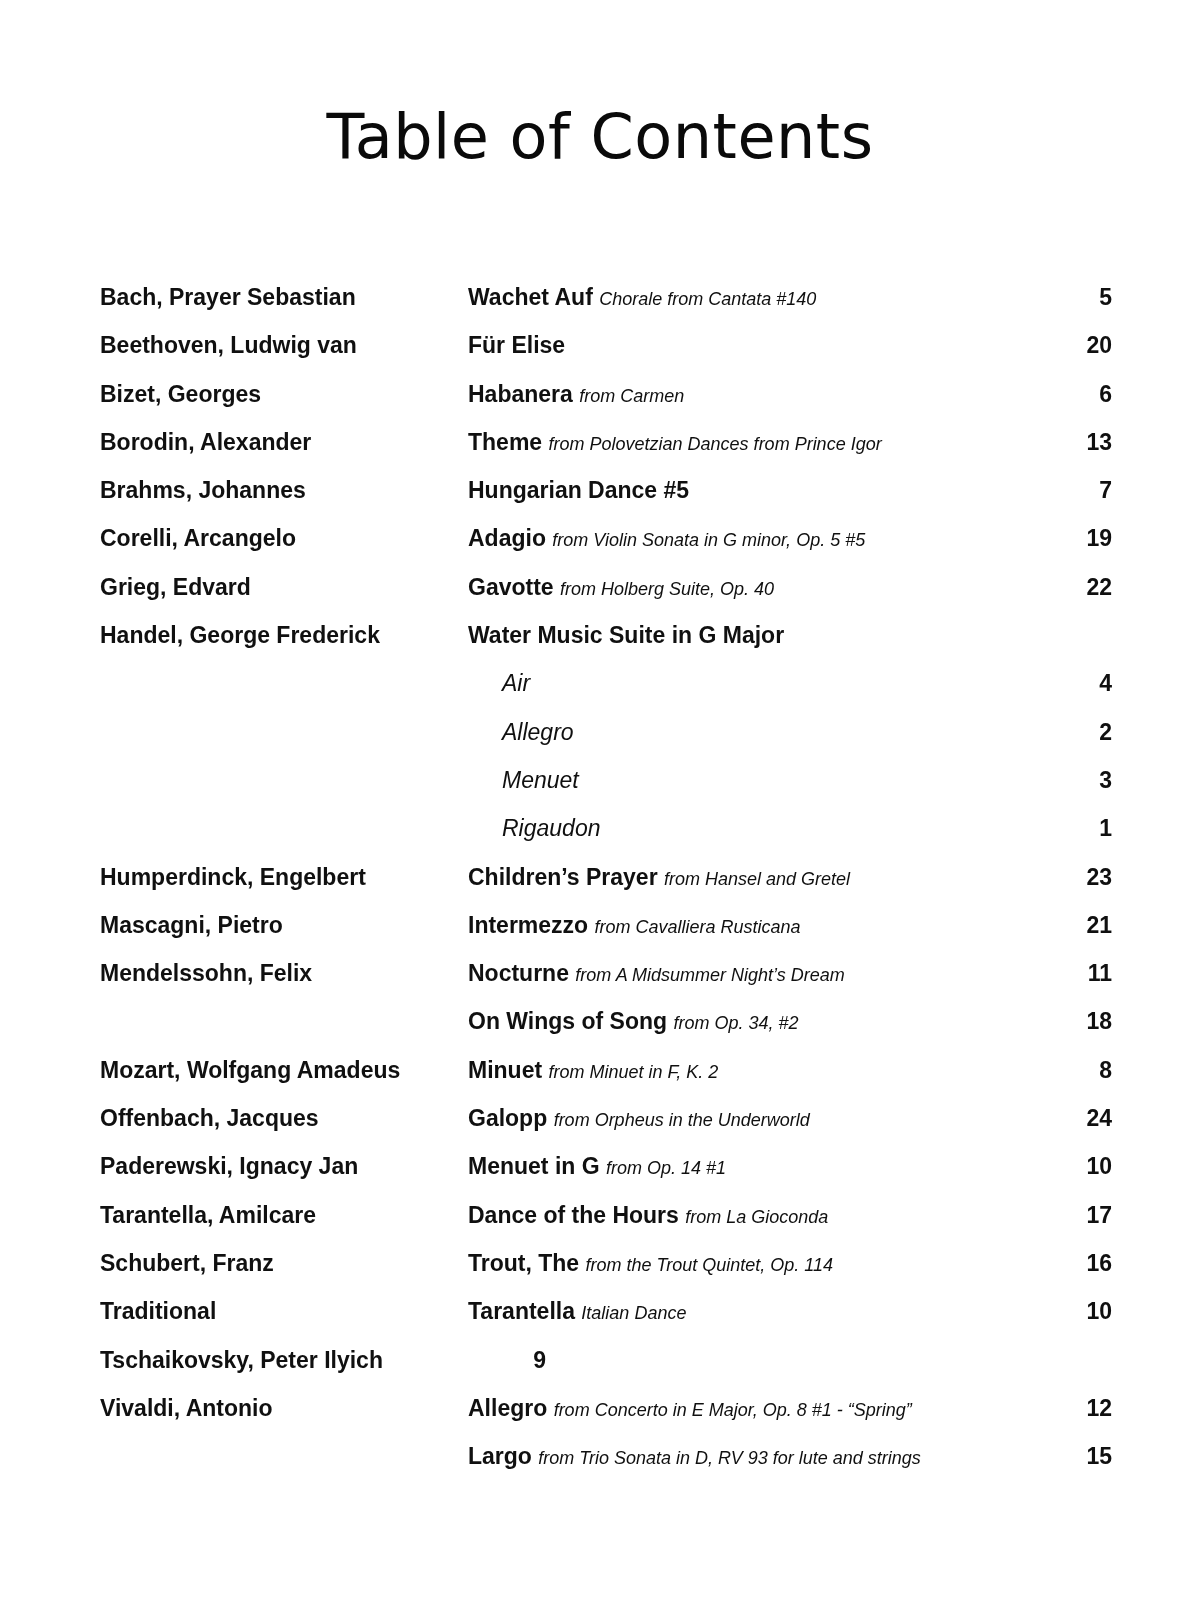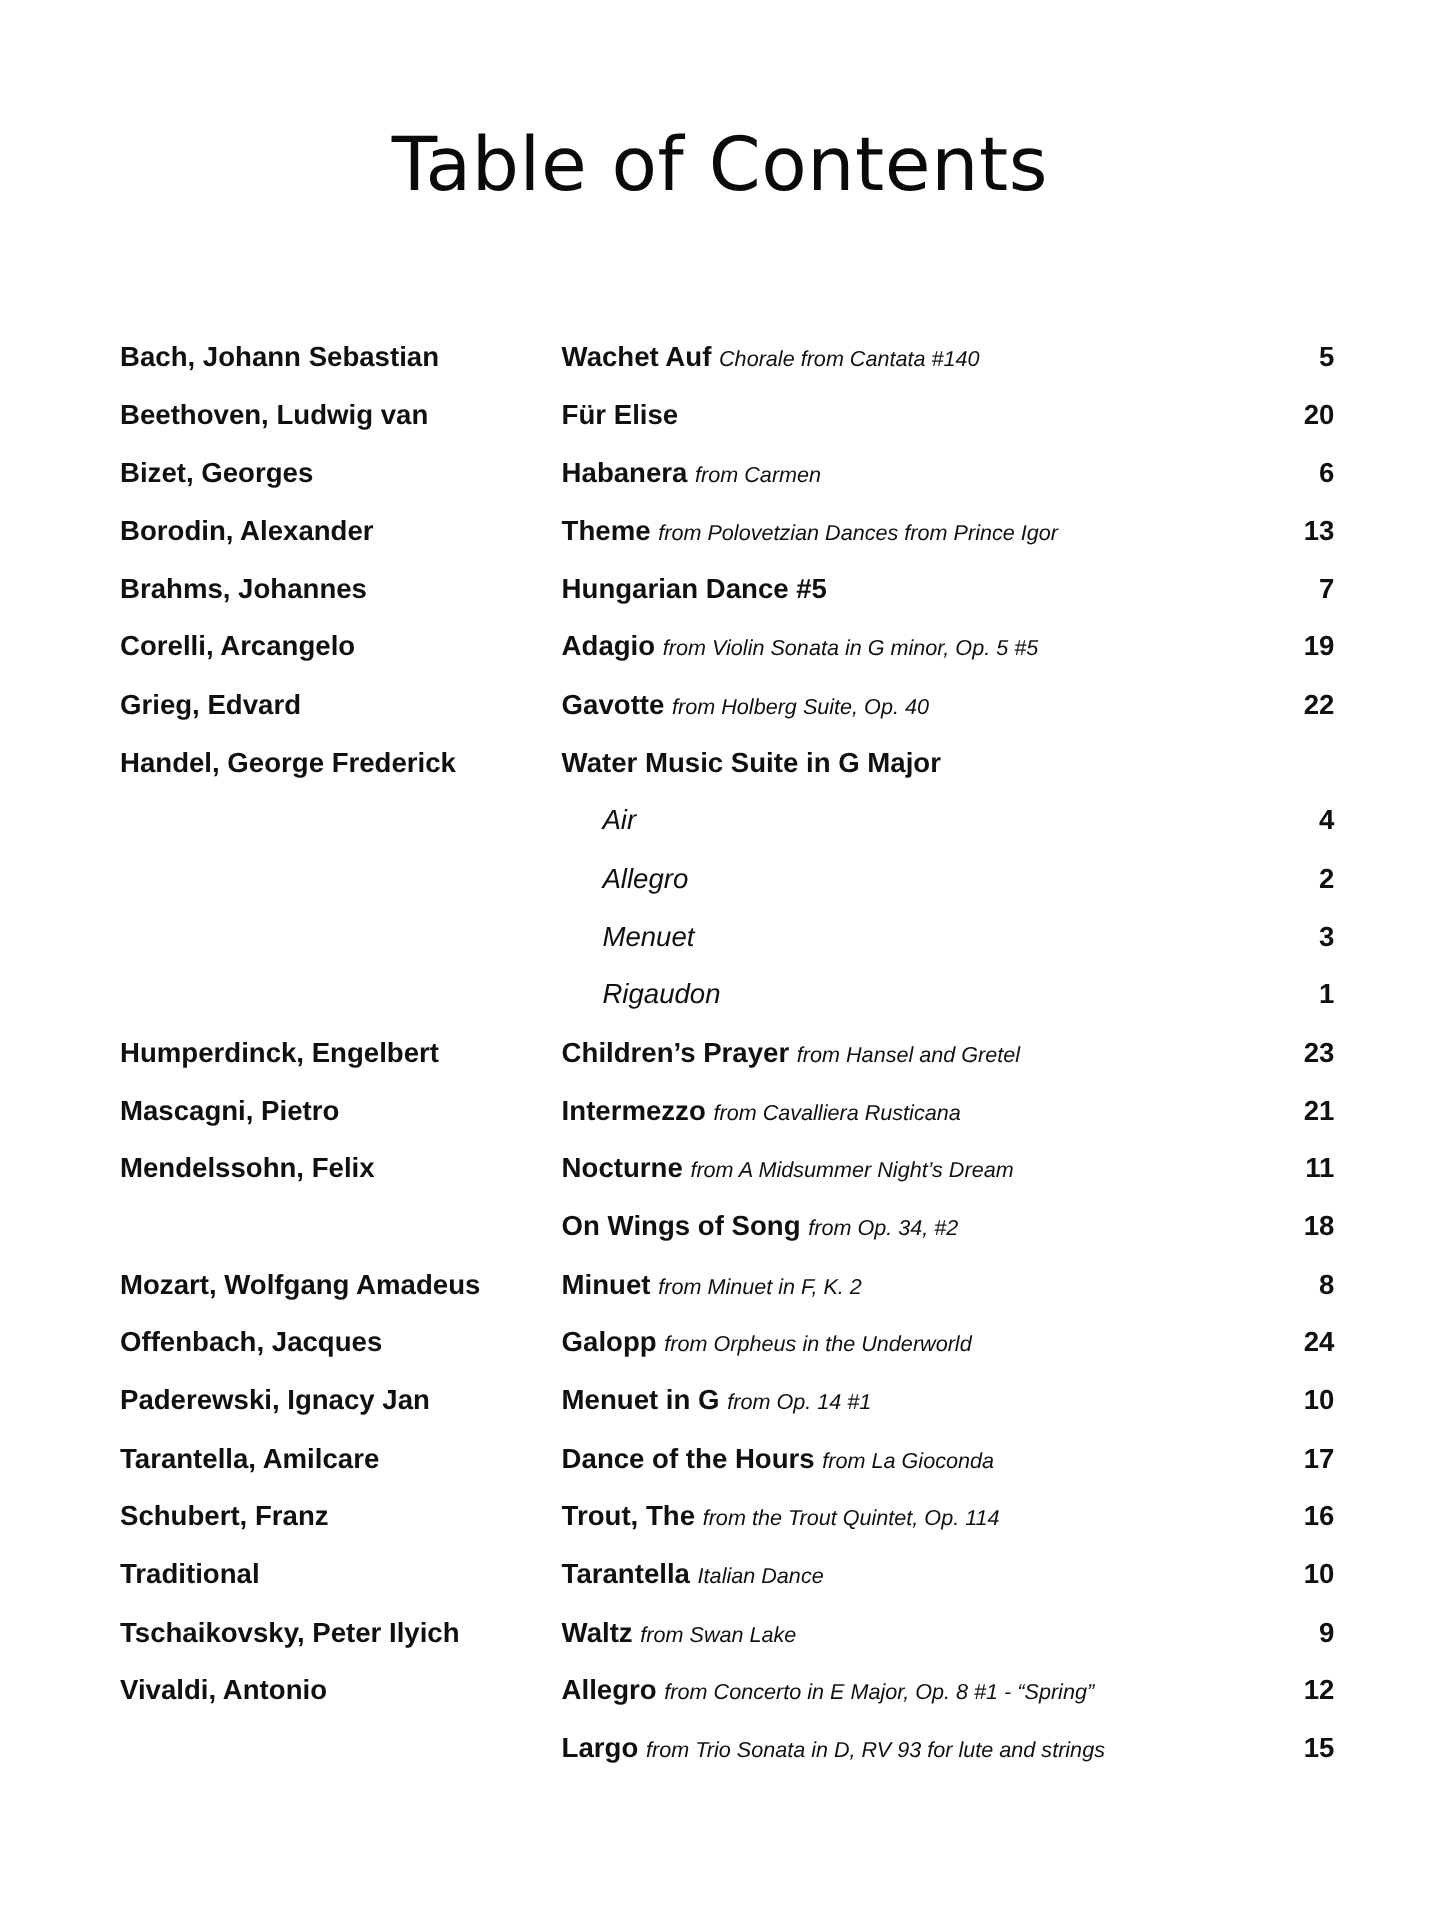--- a/index.html
+++ b/index.html
@@ -106,21 +106,21 @@
 <body>
 
 <div id="page">
 
   <div class="title-block">
     <div class="toc-title">Table of Contents</div>
   </div>
 
   <div class="toc-list">
       <div class="toc-row">
-        <div class="col-composer">Bach, Johann Sebastian</div>
+        <div class="col-composer">Bach, Prayer Sebastian</div>
         <div class="col-work"><span class="work-title">Wachet Auf</span> <span class="work-sub">Chorale from Cantata #140</span></div>
         <div class="col-page">5</div>
       </div>
       <div class="toc-row">
         <div class="col-composer">Beethoven, Ludwig van</div>
         <div class="col-work"><span class="work-title">Für Elise</span></div>
         <div class="col-page">20</div>
       </div>
       <div class="toc-row">
         <div class="col-composer">Bizet, Georges</div>
@@ -217,21 +217,20 @@
         <div class="col-work"><span class="work-title">Trout, The</span> <span class="work-sub">from the Trout Quintet, Op. 114</span></div>
         <div class="col-page">16</div>
       </div>
       <div class="toc-row">
         <div class="col-composer">Traditional</div>
         <div class="col-work"><span class="work-title">Tarantella</span> <span class="work-sub">Italian Dance</span></div>
         <div class="col-page">10</div>
       </div>
       <div class="toc-row">
         <div class="col-composer">Tschaikovsky, Peter Ilyich</div>
-        <div class="col-work"><span class="work-title">Waltz</span> <span class="work-sub">from Swan Lake</span></div>
         <div class="col-page">9</div>
       </div>
       <div class="toc-row">
         <div class="col-composer">Vivaldi, Antonio</div>
         <div class="col-work"><span class="work-title">Allegro</span> <span class="work-sub">from Concerto in E Major, Op. 8 #1 - “Spring”</span></div>
         <div class="col-page">12</div>
       </div>
       <div class="toc-row">
         <div class="col-composer"></div>
         <div class="col-work"><span class="work-title">Largo</span> <span class="work-sub">from Trio Sonata in D, RV 93 for lute and strings</span></div>

